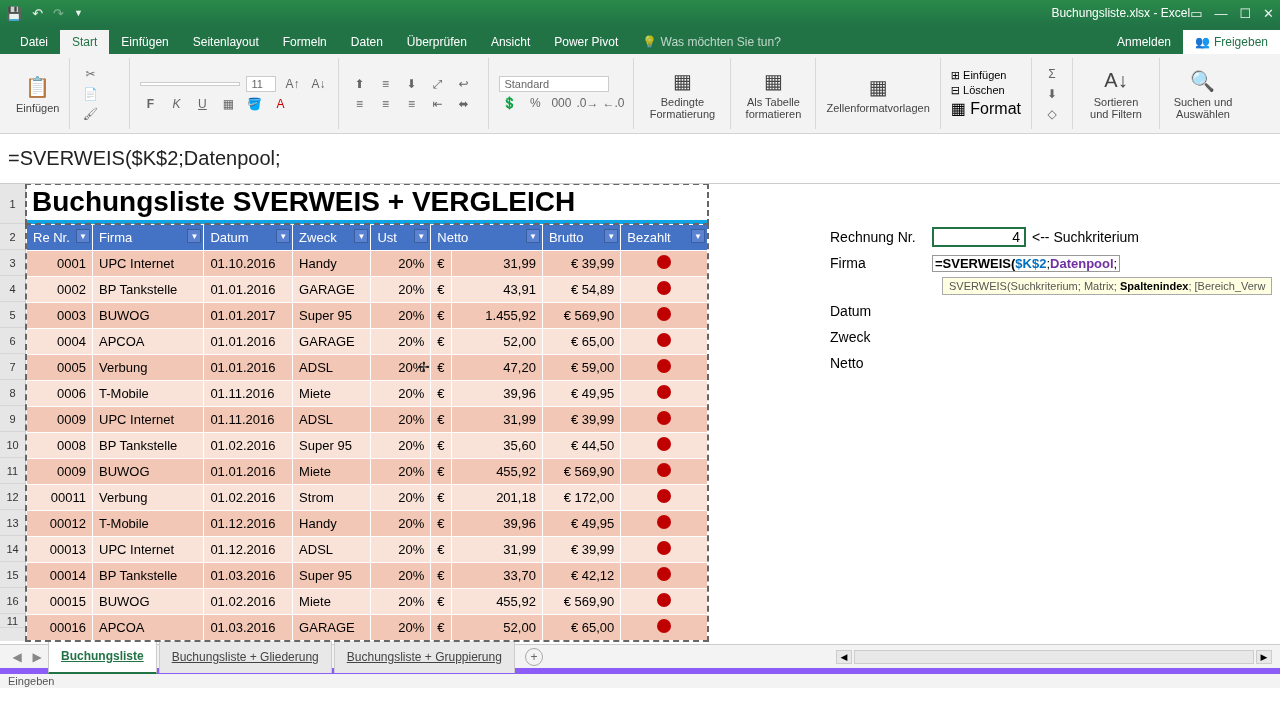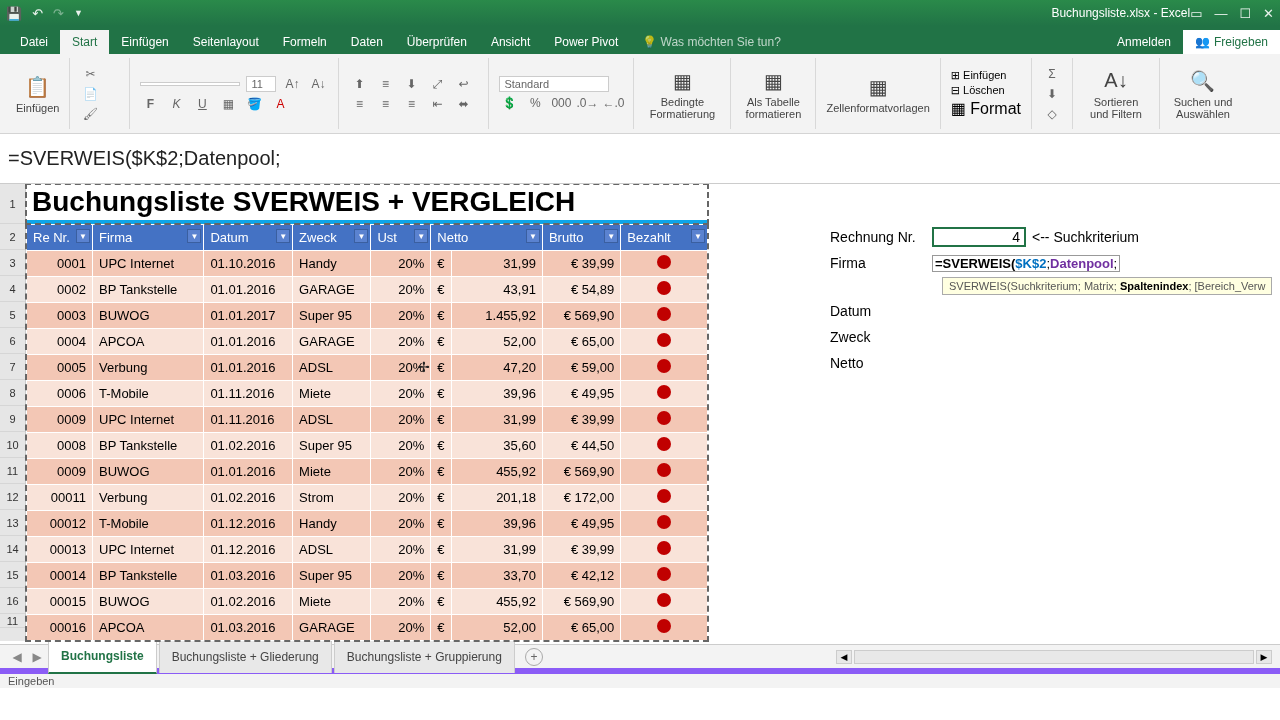--- a/index.html
+++ b/index.html
@@ -66,21 +66,21 @@
 .tok-kw { font-weight: bold; }
 .tok-ref { color: #0070c0; font-weight: bold; }
 .tok-name { color: #7030a0; font-weight: bold; }
 .tooltip { background: #ffffe1; border: 1px solid #aaa; font-size: 11px; padding: 2px 6px; white-space: nowrap; margin-top: 2px; color: #555; }
 .tooltip b { color: #000; }
 
 .cursor-overlay { position: absolute; font-size: 14px; color: #222; pointer-events: none; }
 
 .sheet-tabs { height: 24px; background: #f3f3f3; border-top: 1px solid #ccc; display: flex; align-items: center; padding: 0 8px; gap: 2px; font-size: 12px; }
 .nav-arrow { width: 18px; text-align: center; color: #888; }
-.stab { padding: 9px 12px; border: 1px solid #ccc; border-bottom: none; background: #e8e8e8; color: #444; cursor: pointer; }
+.stab { padding: 9px 12px; border: 1px solid #ccc; border-bottom: none; background: #e8e8e8; color: #444; cursor: pointer; text-decoration: underline; }
 .stab.active { background: #fff; color: #217346; font-weight: bold; border-bottom: 2px solid #217346; }
 .stab-add { width: 18px; height: 18px; border: 1px solid #aaa; border-radius: 50%; display: flex; align-items: center; justify-content: center; margin-left: 8px; color: #666; }
 .hscroll { flex: 1; display: flex; justify-content: flex-end; align-items: center; gap: 2px; }
 .scroll-track { width: 400px; height: 14px; background: #e8e8e8; border: 1px solid #ccc; }
 .scroll-btn { width: 16px; height: 14px; background: #e8e8e8; border: 1px solid #ccc; font-size: 9px; display: flex; align-items: center; justify-content: center; }
 
 .status { height: 20px; background: #f3f3f3; border-top: 6px solid #8b5cf6; display: flex; align-items: center; padding: 0 8px; font-size: 11px; color: #555; }
 </style>
 </head>
 <body>

